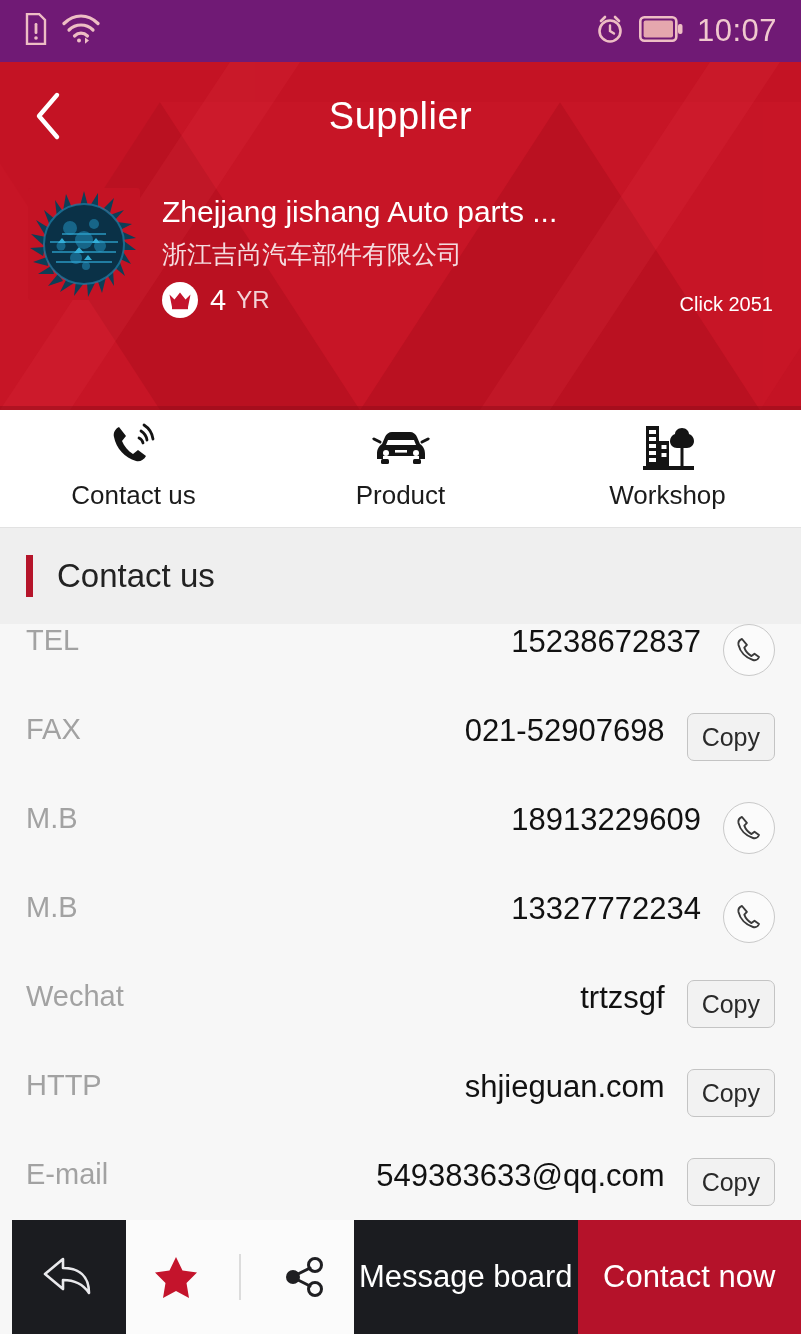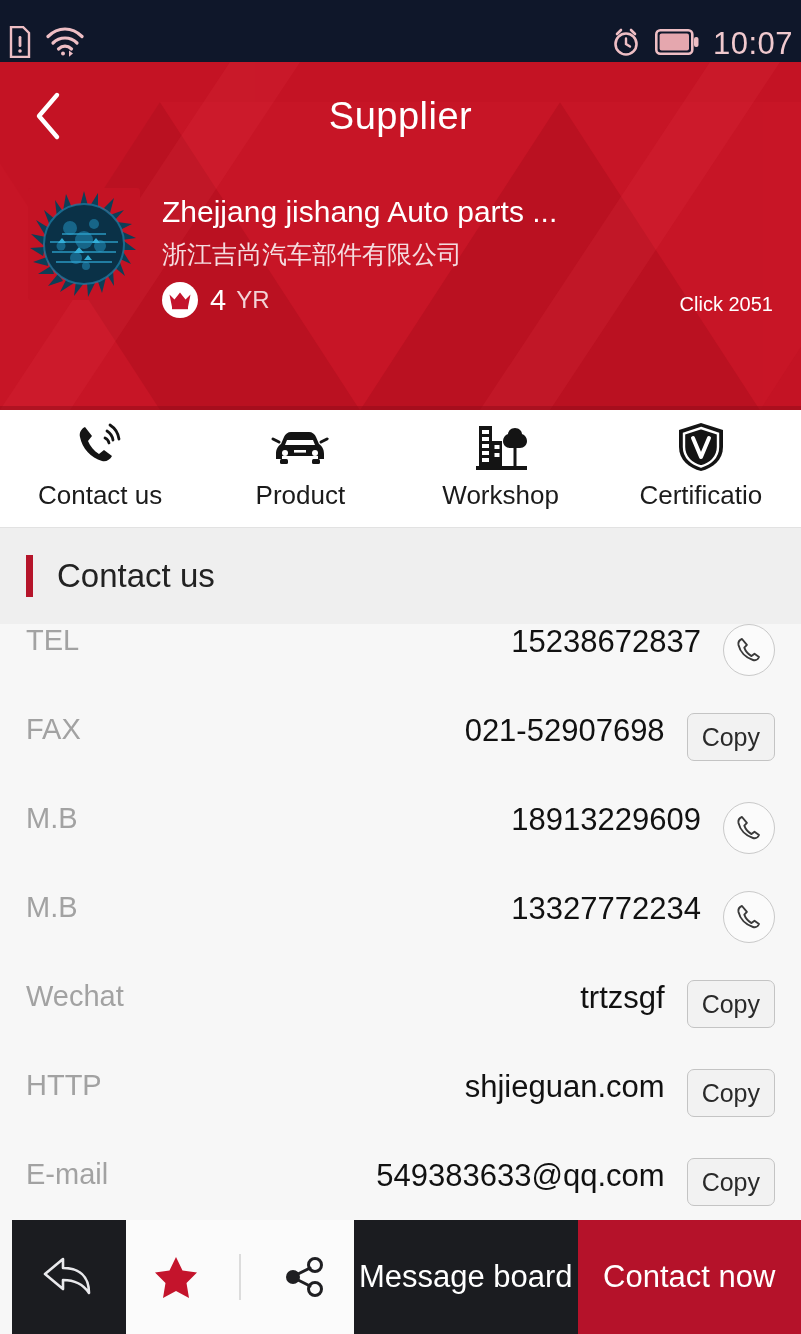--- a/index.html
+++ b/index.html
@@ -7,22 +7,22 @@
   body{
     font-family:"Liberation Sans", sans-serif;
     background:#f7f7f7;
     overflow:hidden;
     position:relative;
   }
   .phone{ width:801px; height:1334px; position:relative; overflow:hidden; background:#f7f7f7; }
 
   
   .statusbar{
-    height:62px; background:#0f172a; position:relative;
-    display:flex; align-items:flex-end; padding:0 8px;
+    height:62px; background:#701a75; position:relative;
+    display:flex; align-items:center; padding:0 24px;
   }
   .sb-left{ display:flex; align-items:center; gap:14px; }
   .sb-right{ margin-left:auto; display:flex; align-items:center; gap:14px; }
   .sb-time{ color:#f0c9ce; font-size:31px; letter-spacing:.5px; }
 
   
   .hero{
     height:348px; position:relative; overflow:hidden;
     background:#0369a1;
   }
@@ -322,30 +322,20 @@
               <rect x="21.5" y="31" width="5" height="4"></rect>
           </g>
           <path d="M42 6 c4 0 7 3 7 6 c3 1 5 4 5 7 c0 4 -3 7 -7 7 h-10 c-4 0 -7 -3 -7 -7 c0 -3 2 -6 5 -7 c0 -3 3 -6 7 -6 z" fill="#141414"></path>
           <rect x="40.5" y="24" width="3" height="20" fill="#141414"></rect>
           <rect x="3" y="44" width="51" height="4" fill="#141414"></rect>
         </svg>
       </span>
       <span class="tab-lb">Workshop</span>
     </div>
 
-    <div class="tab">
-      <span class="tab-ic">
-        <svg width="50" height="52" viewBox="0 0 50 52">
-          <path d="M25 2 L47 9 v17 c0 13 -10 21 -22 24 C13 47 3 39 3 26 V9 Z" fill="#141414"></path>
-          <path d="M25 7 L42 12.5 v13.5 c0 10.5 -8 17 -17 19.5 C16 43 8 36.5 8 26 V12.5 Z" fill="none" stroke="#ffffff" stroke-width="2.4"></path>
-          <path d="M17 17 L25 36 L33 17" fill="none" stroke="#ffffff" stroke-width="4" stroke-linecap="round" stroke-linejoin="round"></path>
-        </svg>
-      </span>
-      <span class="tab-lb">Certificatio</span>
-    </div>
   </div>
 
   <div class="sec">
     <span class="sec-bar"></span>
     <span class="sec-title">Contact us</span>
   </div>
 
   <div class="rows">
 
     <div class="row">

